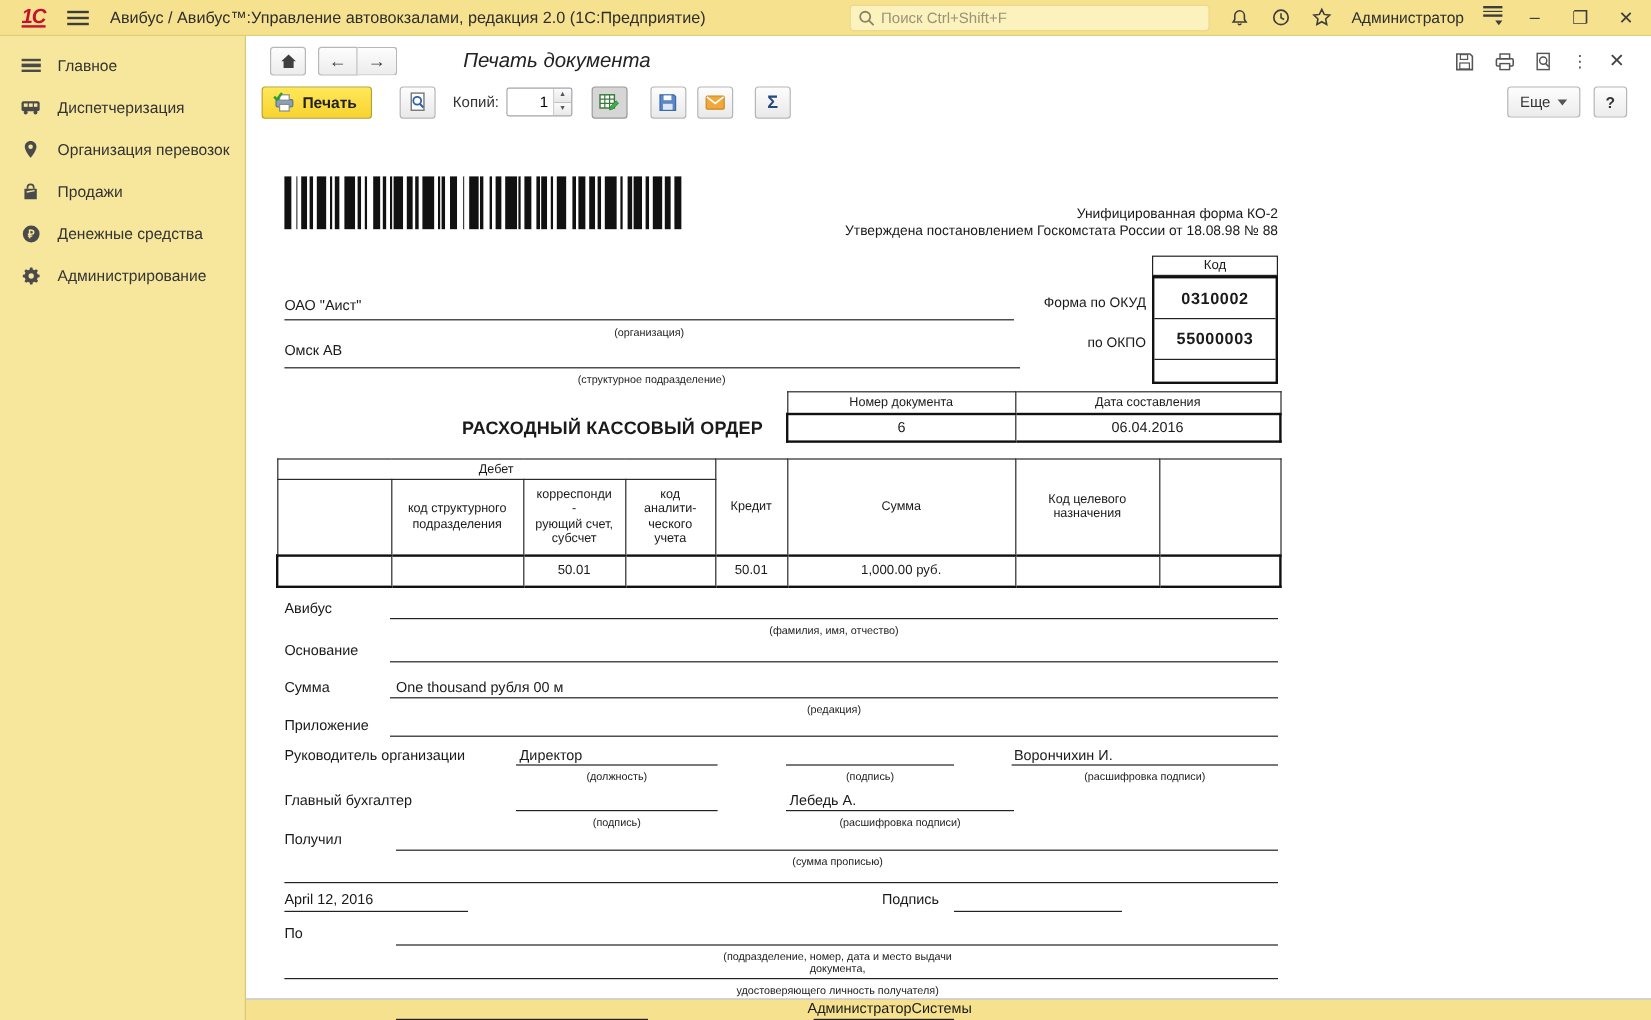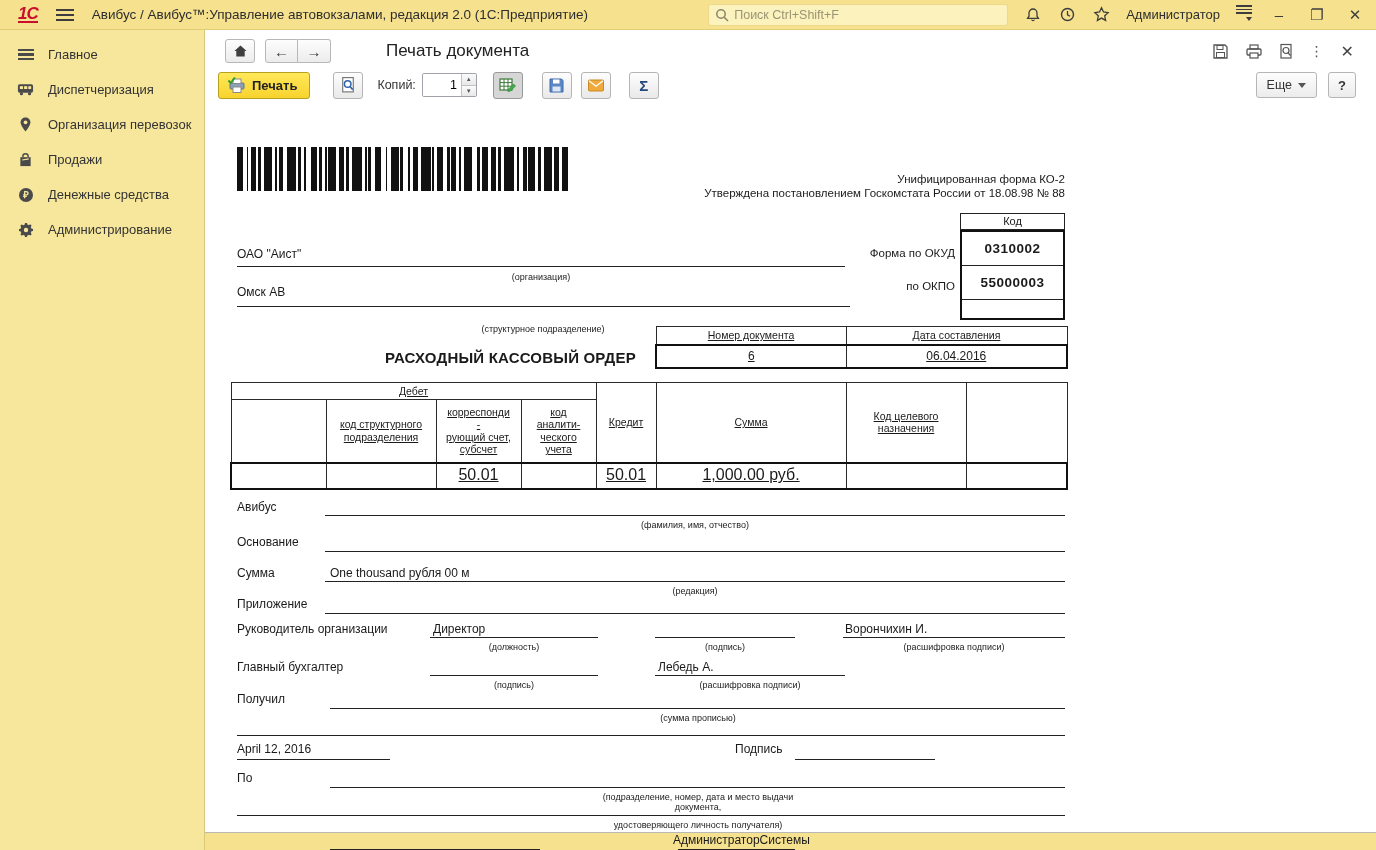--- a/index.html
+++ b/index.html
@@ -43,21 +43,21 @@
     background:#fff; border-bottom:1px solid #b8b8b8; }
   .row1 { display:flex; align-items:center; height:36px; padding:6px 22px 0 20px; }
   .navbtn { height:24px; background:linear-gradient(#fdfdfd,#ececec); border:1px solid #b7b7b7;
     border-radius:3px; display:flex; align-items:center; justify-content:center; cursor:pointer; }
   .home { width:30px; }
   .navgroup { display:flex; margin-left:10px; }
   .navgroup .navbtn { width:33px; border-radius:0; border-left-width:0; }
   .navgroup .navbtn:first-child { border-radius:3px 0 0 3px; border-left-width:1px; }
   .navgroup .navbtn:last-child { border-radius:0 3px 3px 0; }
   .arrow-g { font-size:15px; color:#3c3c3c; font-weight:bold; line-height:1; }
-  .page-title { font-size:17px; color:#222; margin-left:55px; }
+  .page-title { font-size:17px; color:#222; margin-left:55px;font-style:italic; }
   .hdr-icons { margin-left:auto; display:flex; align-items:center; gap:13px; }
   .hdr-ic { width:20px; height:20px; display:flex; align-items:center; justify-content:center; cursor:pointer; }
   .dots { font-size:14px; color:#555; letter-spacing:0; line-height:5px; cursor:pointer; }
   .close-x { font-size:16px; color:#444; cursor:pointer; margin-left:4px; }
 
   .row2 { display:flex; align-items:center; height:38px; padding:0 20px 0 13px; }
   .btn-print { display:flex; align-items:center; gap:6px; height:27px; padding:0 12px 0 8px;
     background:linear-gradient(#ffe85a,#f8d32e); border:1px solid #b5a11e; border-radius:3px;
     font-size:13px; font-weight:bold; color:#222; cursor:pointer; }
   .tbtn { height:27px; min-width:30px; background:linear-gradient(#fdfdfd,#e9e9e9);
@@ -98,23 +98,23 @@
   .code-box { border:2px solid #111; width:105px; }
   .code-box .cb-row { height:34px; line-height:34px; text-align:center; font-weight:bold;
     font-size:13.5px; border-bottom:1px solid #222; letter-spacing:.5px; }
   .code-box .cb-row.last { height:18px; border-bottom:none; }
   .rlab { font-size:11.5px; text-align:right; width:200px; }
 
   .doc-title { font-size:15px; font-weight:bold; letter-spacing:.2px; }
 
   table.f { border-collapse:collapse; table-layout:fixed; }
   table.f td { border:1px solid #2a2a2a; text-align:center; vertical-align:middle;
-    font-size:10.5px; line-height:12.5px; white-space:pre-line; padding:1px 2px;text-decoration:underline; }
+    font-size:10.5px; line-height:12.5px; white-space:pre-line; padding:1px 2px; }
   table.f td.v { font-size:12px; }
-  tr.thick td { border-top:2px solid #111; border-bottom:2px solid #111; font-size:16px; }
+  tr.thick td { border-top:2px solid #111; border-bottom:2px solid #111; font-size:11px; }
   tr.thick td:first-child { border-left:2px solid #111; }
   tr.thick td:last-child { border-right:2px solid #111; }
 </style>
 </head>
 <body>
 
 <div class="titlebar">
   <span class="logo1c">1С</span>
   <div class="hamb">
       <div></div>
@@ -434,21 +434,21 @@
     </div>
     <div class="rlab abs" style="left:550px; top:107px">Форма по ОКУД</div>
     <div class="rlab abs" style="left:550px; top:140px">по ОКПО</div>
 
     <div class="dval abs" style="left:32px; top:107px">ОАО "Аист"</div>
     <div class="ul" style="left:32px; width:608px; top:126px"></div>
     <div class="cap" style="left:226px; top:132px">(организация)</div>
 
     <div class="dval abs" style="left:32px; top:145px">Омск АВ</div>
     <div class="ul" style="left:32px; width:613px; top:166px"></div>
-    <div class="cap" style="left:228px; top:184px">(структурное подразделение)</div>
+    <div class="cap" style="left:228px; top:171px">(структурное подразделение)</div>
 
     <div class="doc-title abs" style="left:180px; top:209px">РАСХОДНЫЙ КАССОВЫЙ ОРДЕР</div>
 
     <table class="f abs" style="left:450px; top:186px; width:411px">
       <colgroup>
           <col style="width:190px">
           <col style="width:221px">
         </colgroup>
       <tbody>
           <tr style="height:18px">

